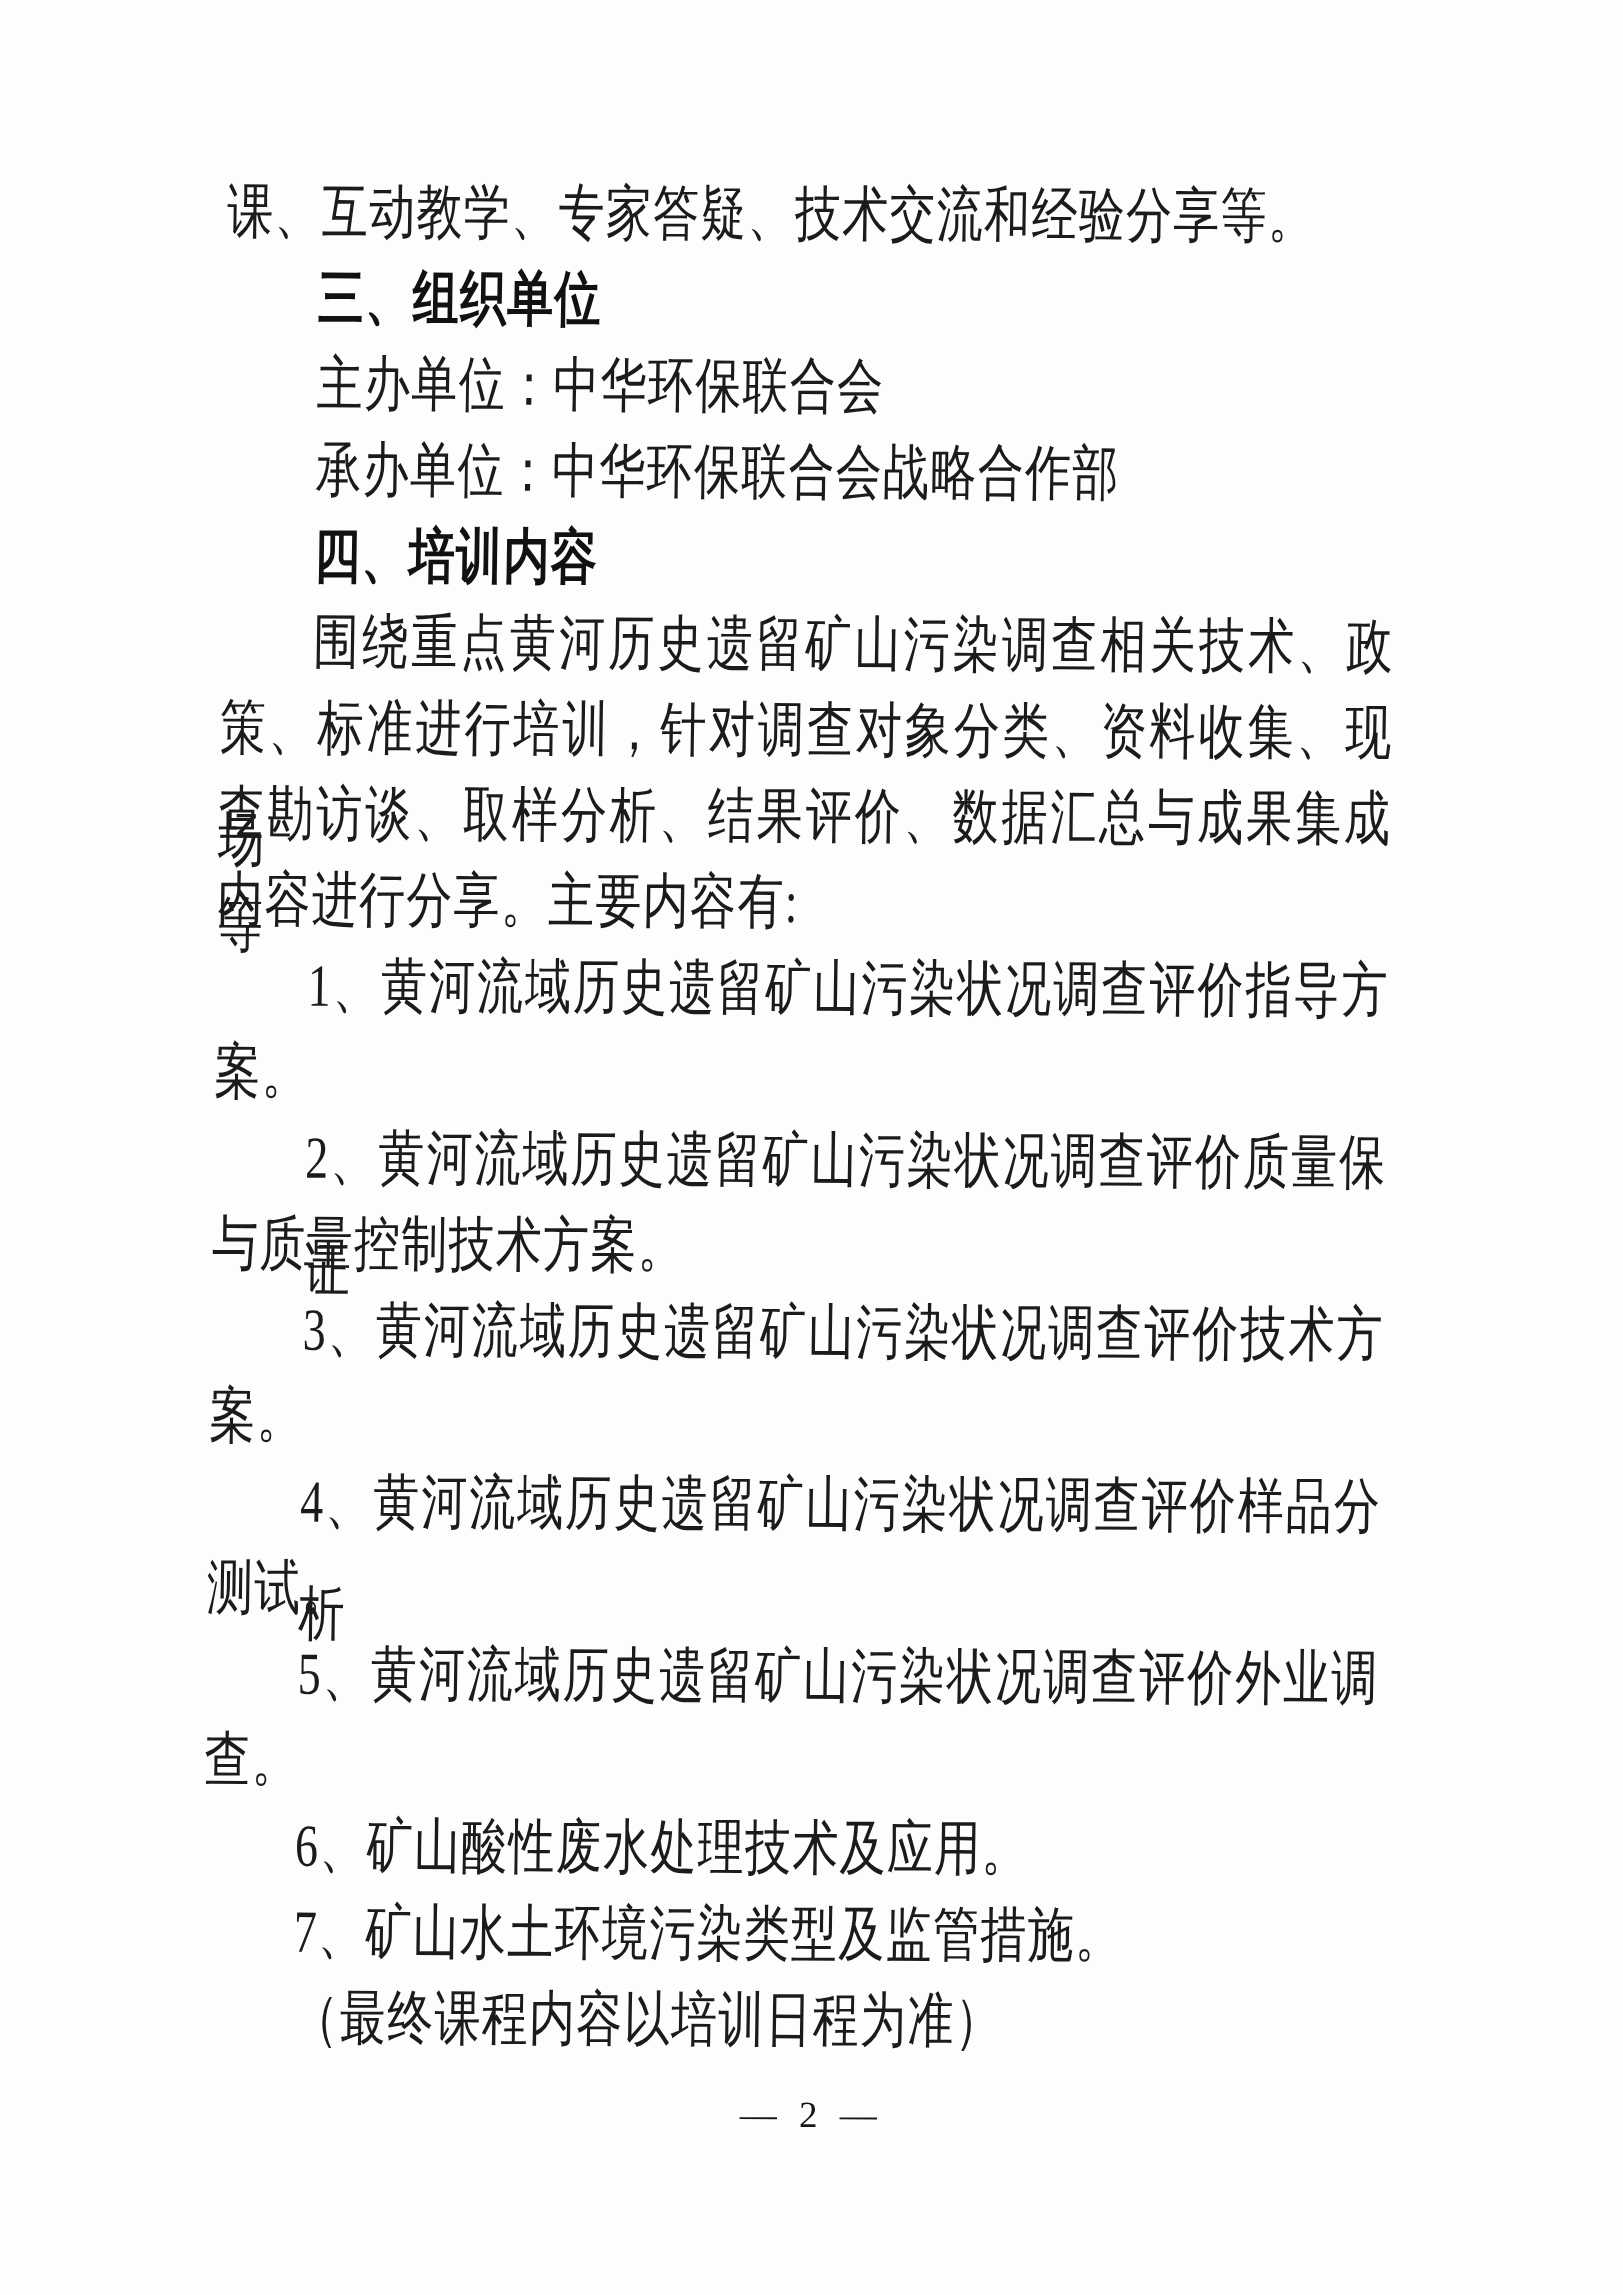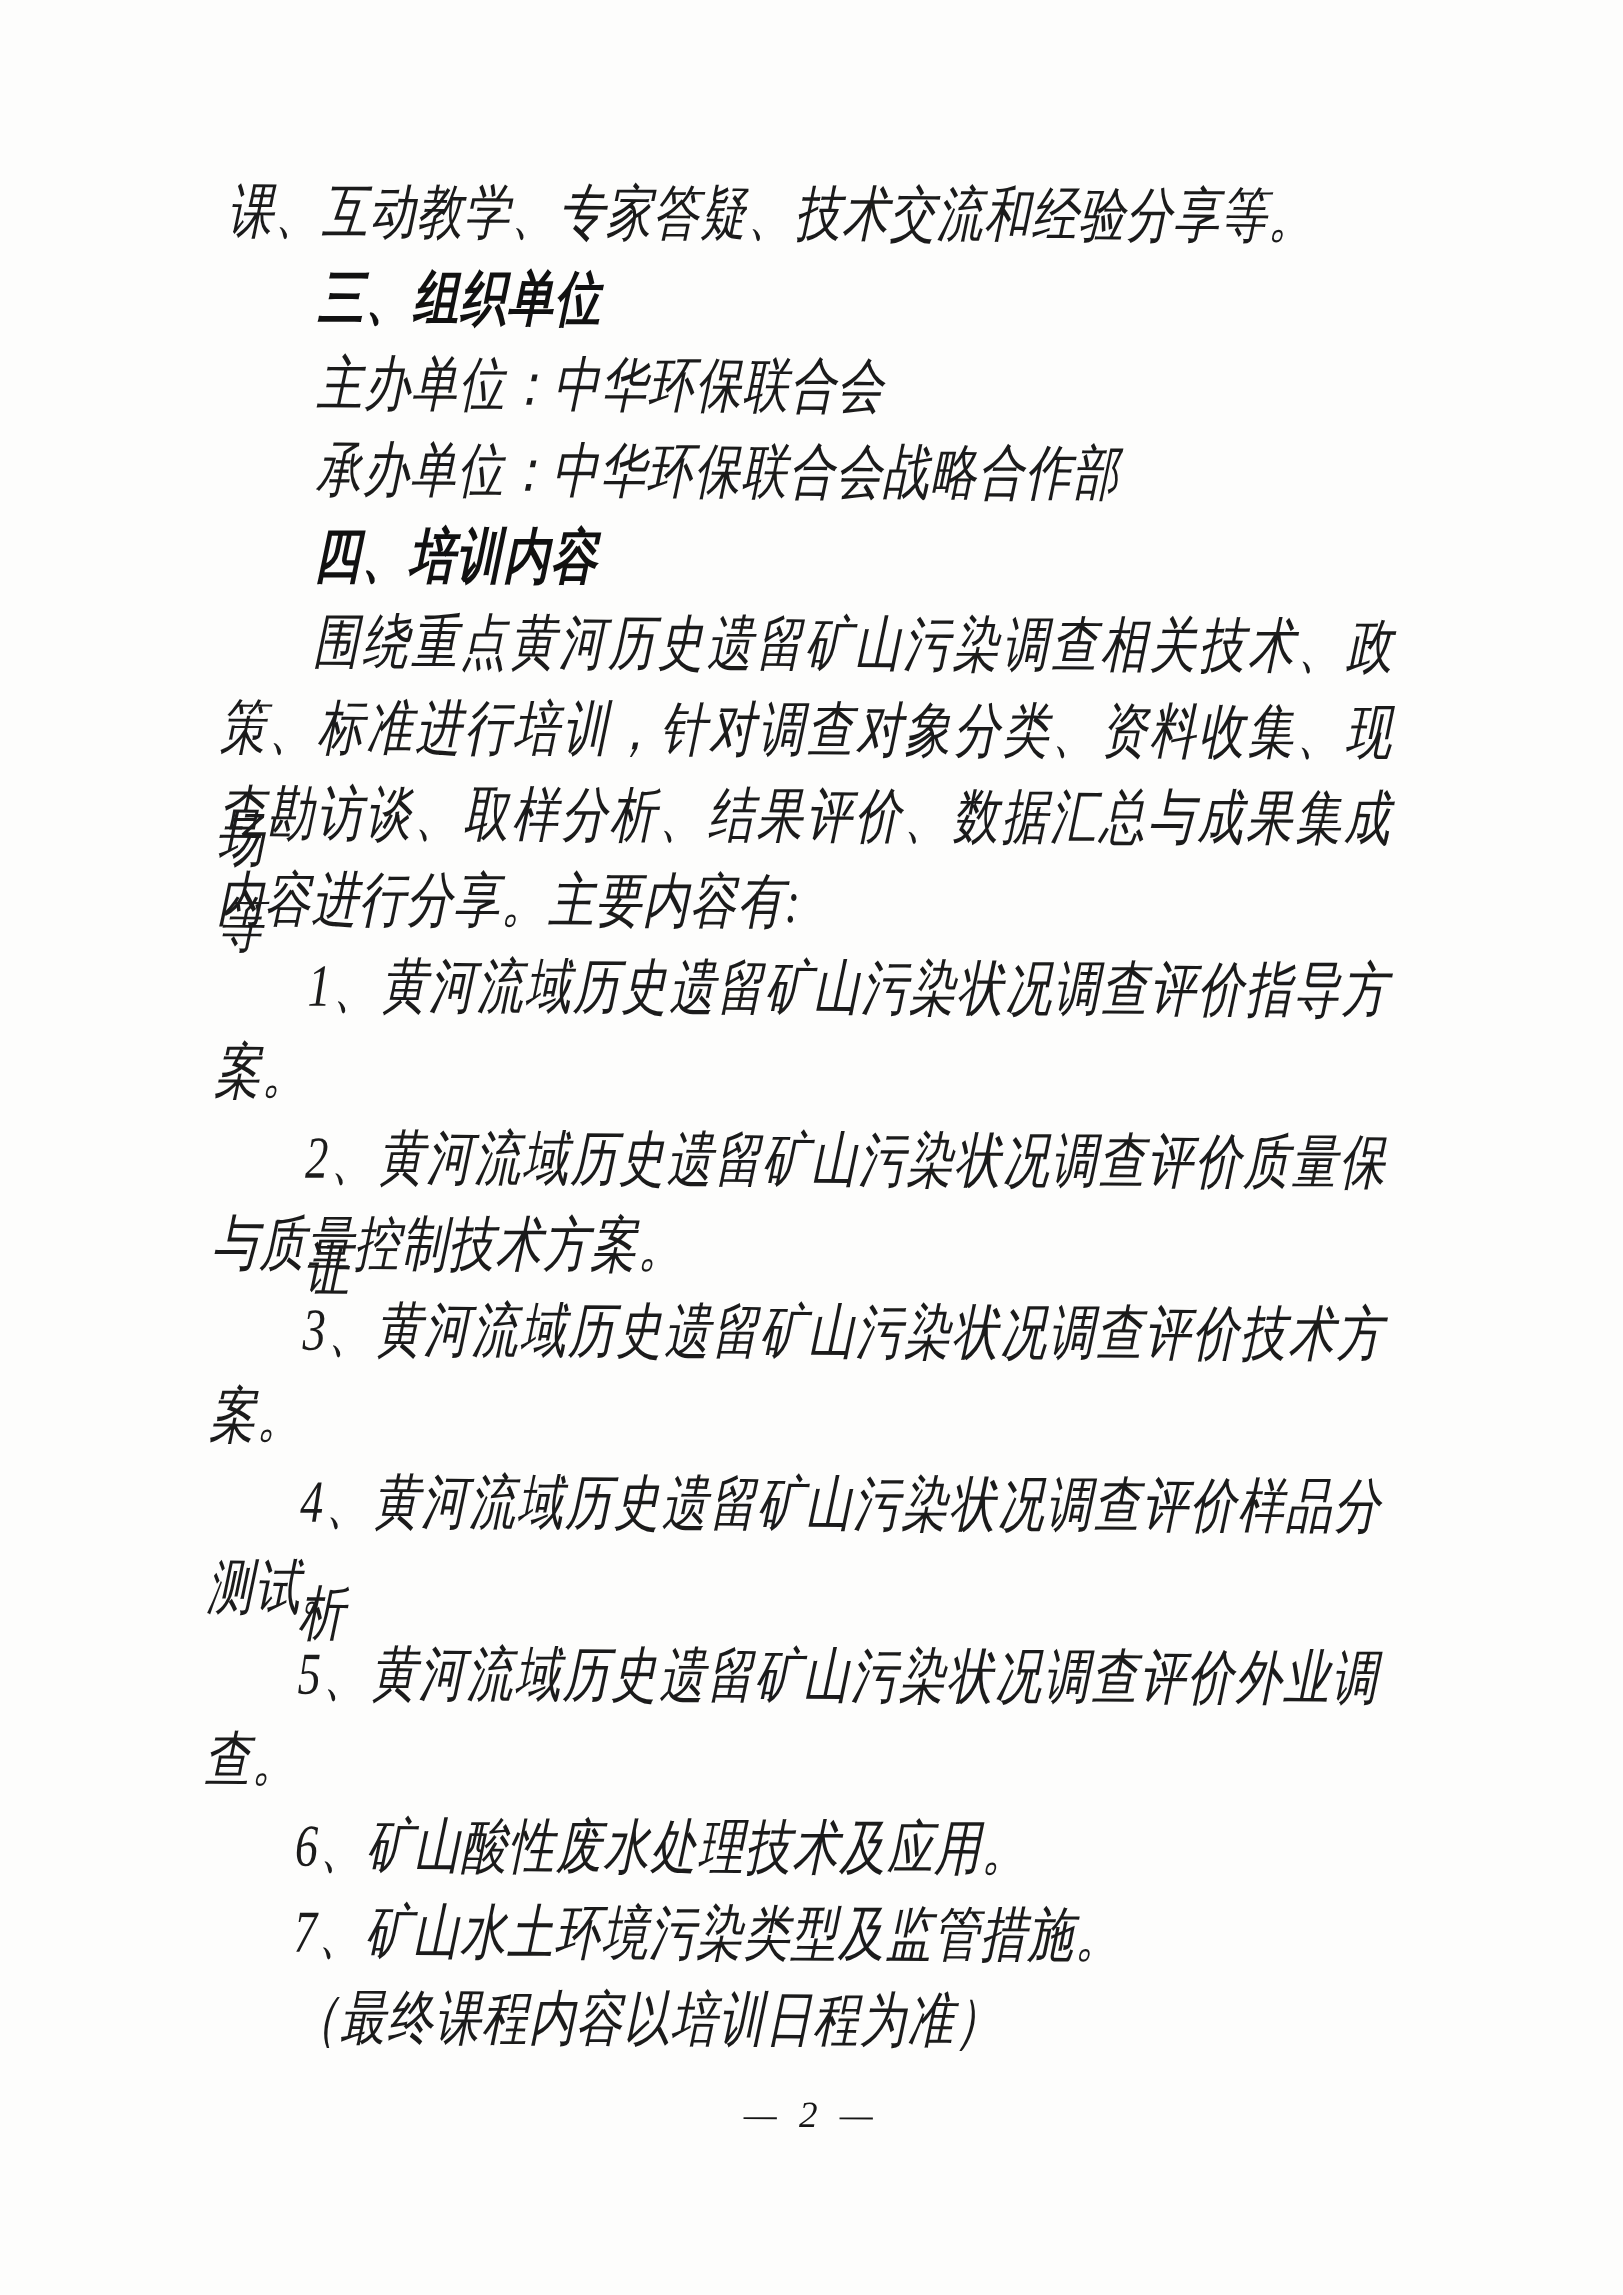--- a/index.html
+++ b/index.html
@@ -8,21 +8,20 @@
     background: #ffffff;
   }
   .sheet {
     position: relative;
     width: 1623px;
     height: 2295px;
     background: #fdfdfc;
     overflow: hidden;
     font-family: "Liberation Serif", "DejaVu Serif", serif;
     color: #1b1b1b;
-    font-style: italic;
   }
   
   .content {
     position: absolute;
     left: 228px;
     top: 169px;
     width: 1173px;
     transform: rotate(0.25deg) skewX(-0.6deg);
     transform-origin: top left;
   }

